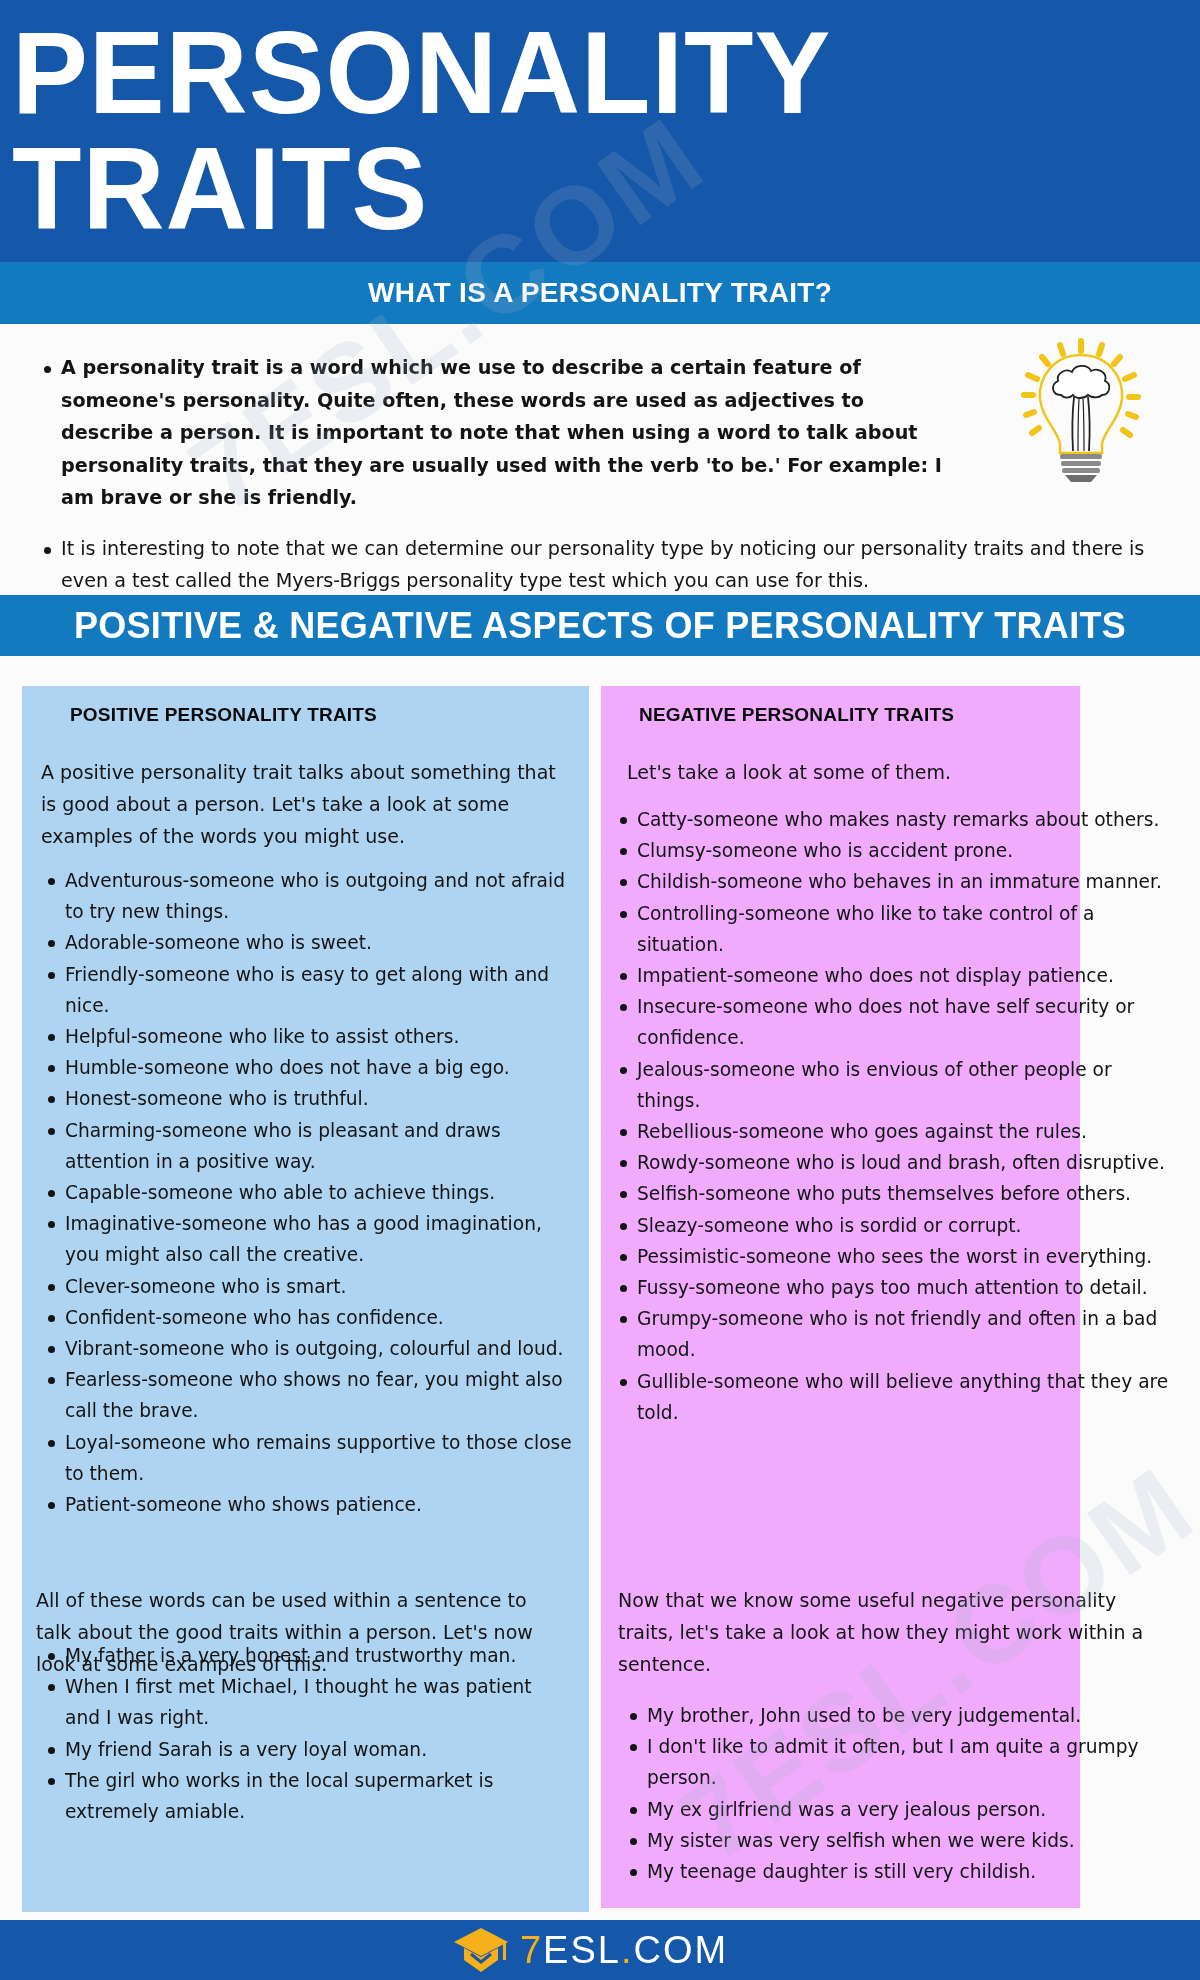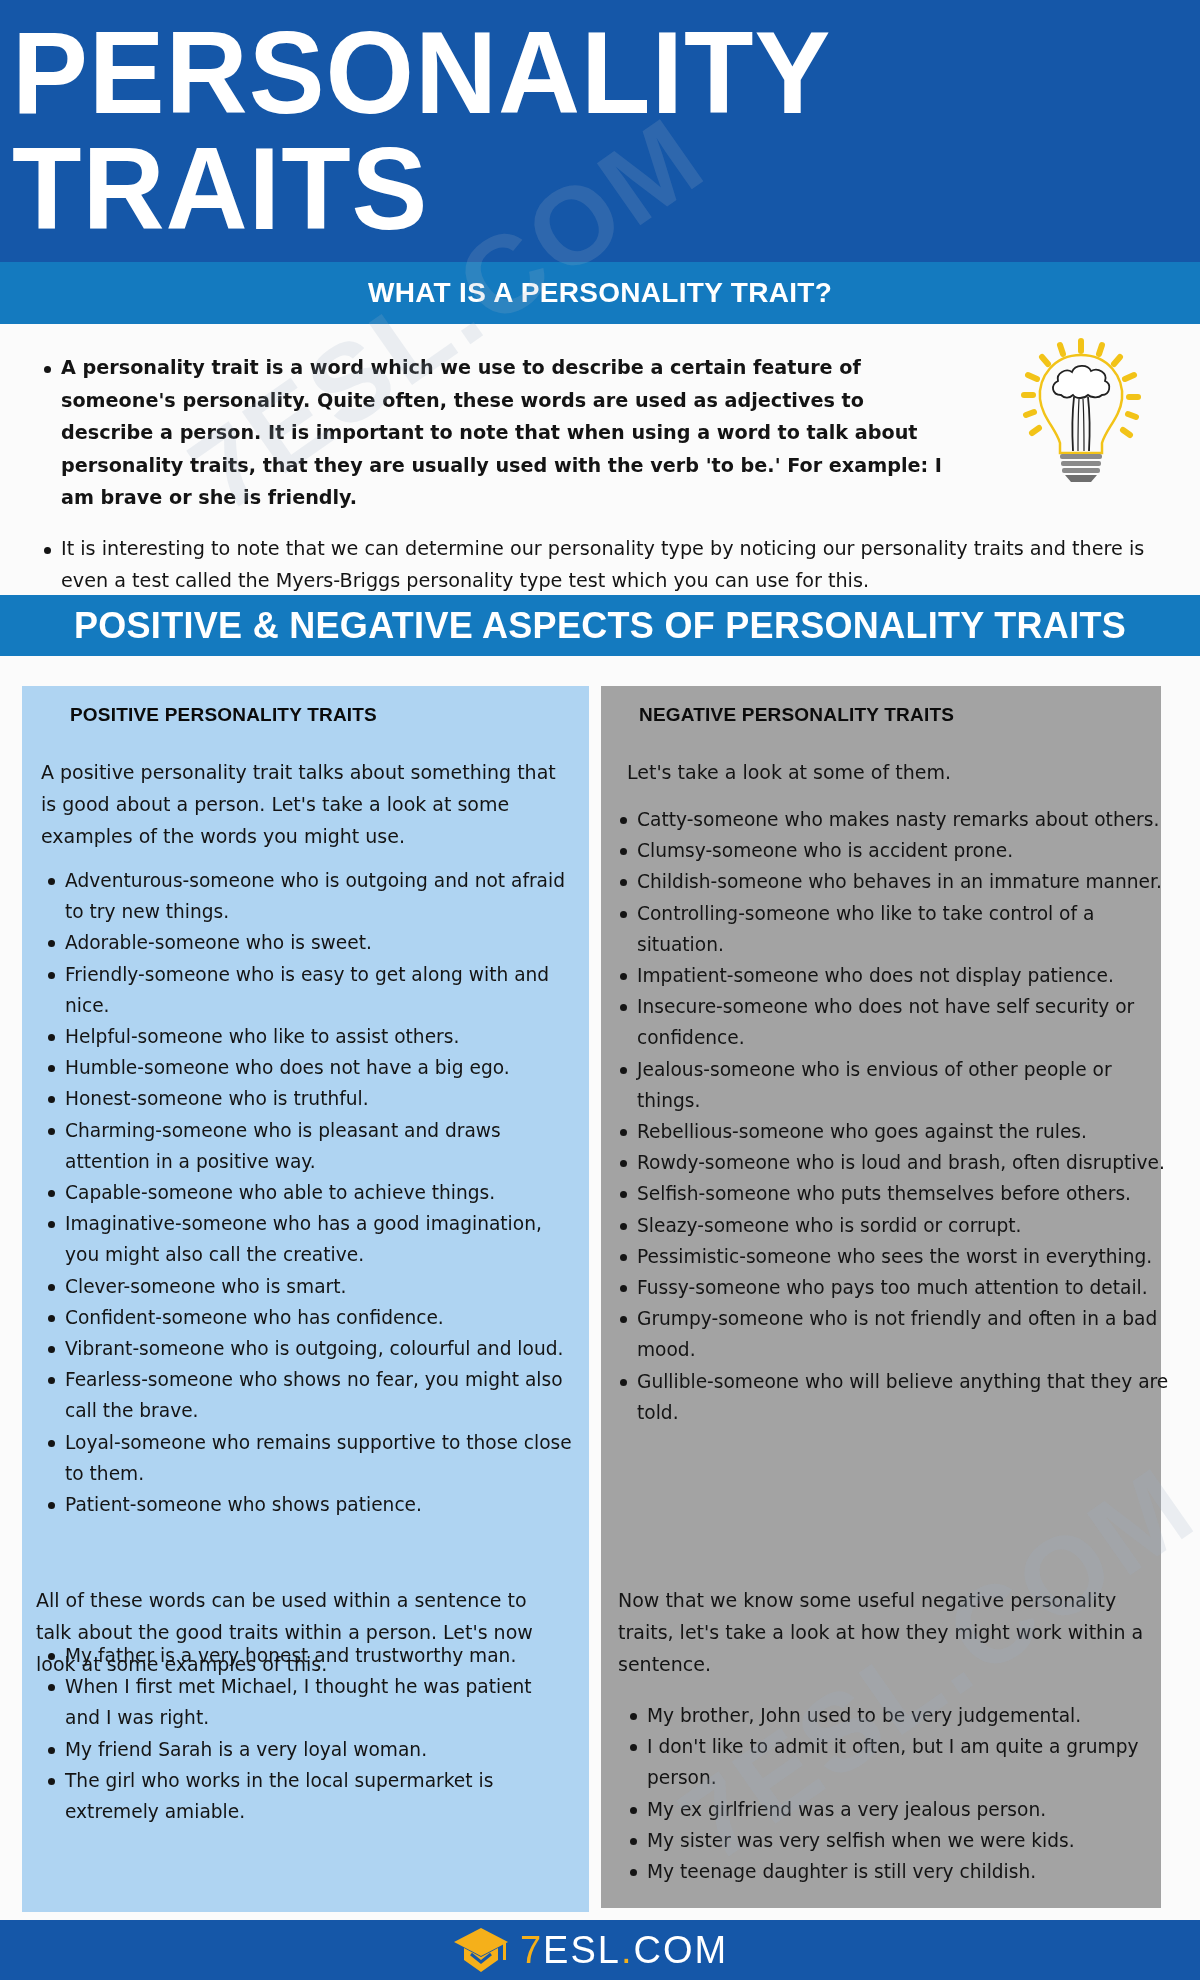--- a/index.html
+++ b/index.html
@@ -19,21 +19,21 @@
   .intro ul { list-style: none; position: absolute; left: 42px; top: 28px; }
   .intro li { position: relative; padding-left: 19px; font-size: 19.2px; line-height: 32.5px; color: #141414; }
   .intro li::before { content: ""; position: absolute; left: 2px; top: 14px; width: 7px; height: 7px; border-radius: 50%; background: #141414; }
   .intro li.p1 { width: 920px; font-weight: bold; }
   .intro li.p2 { width: 1140px; margin-top: 18px; }
 
   .bulb { position: absolute; left: 1016px; top: 335px; width: 130px; height: 150px; }
 
   .panel { position: absolute; top: 686px; }
   .panel.left { left: 22px; width: 567px; height: 1226px; background: #afd4f2; }
-  .panel.right { left: 601px; width: 560px; height: 1222px; background: #a3a3a3; }
+  .panel.right { left: 601px; width: 479px; height: 1222px; background: #f0abfc; }
 
   .panel h3 { position: absolute; font-family: "Liberation Sans", sans-serif; font-weight: 700; font-size: 19px; color: #0b0b0b; letter-spacing: 0.2px; }
   .panel.left h3 { left: 48px; top: 18px; }
   .panel.right h3 { left: 38px; top: 18px; }
 
   .para { position: absolute; font-size: 19px; line-height: 32px; color: #141414; }
   .blist { list-style: none; position: absolute; }
   .blist li { position: relative; padding-left: 19px; font-size: 18.6px; line-height: 31.2px; color: #141414; }
   .blist li::before { content: ""; position: absolute; left: 2px; top: 13px; width: 7px; height: 7px; border-radius: 50%; background: #141414; }
 

